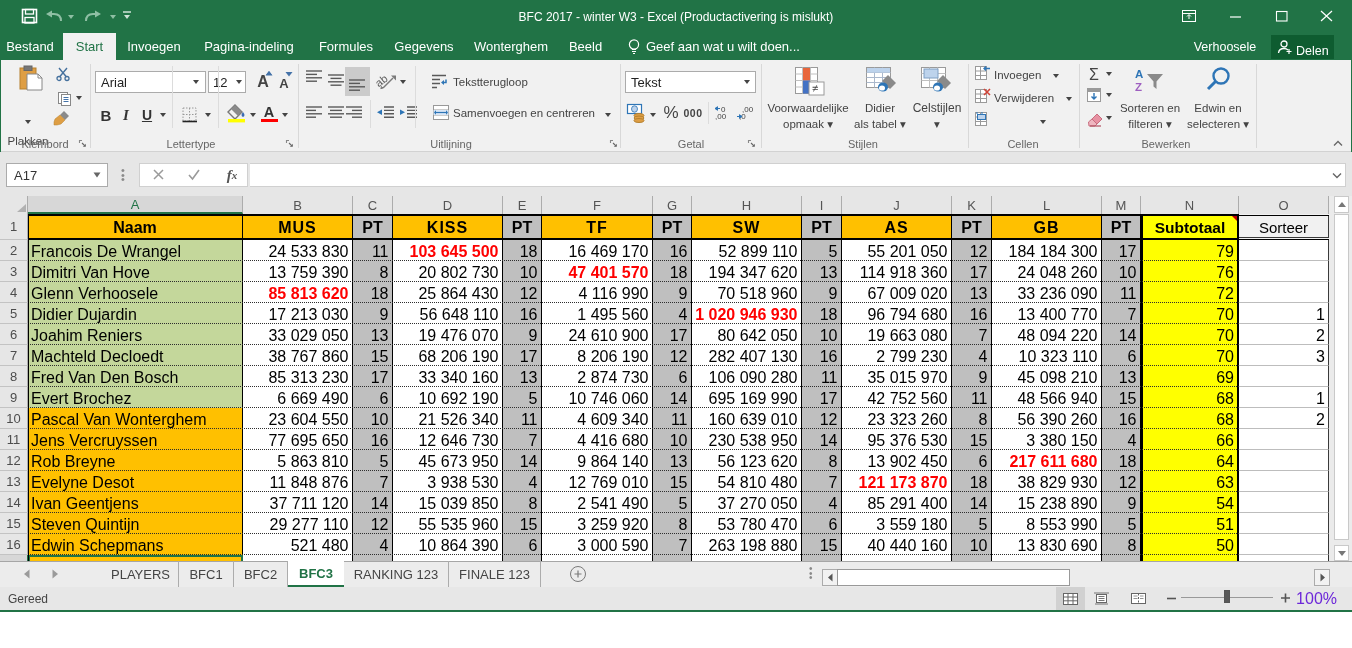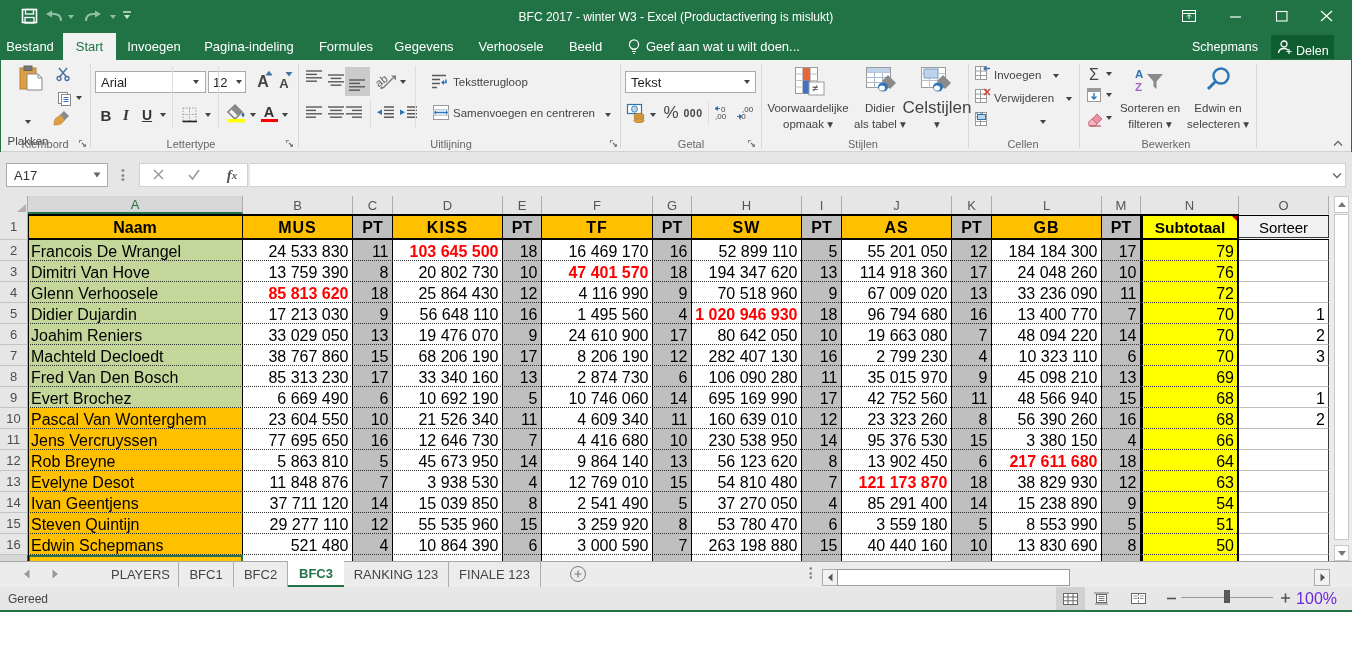--- a/index.html
+++ b/index.html
@@ -46,28 +46,28 @@
 <svg style="left:1321px;top:11px" width="12" height="11">
     <path d="M0,0 L11,10 M11,0 L0,10" stroke="#fff" stroke-width="1.2"></path>
   </svg>
 <div class="" style="left:0px;top:33px;width:1352px;height:27px;background:#217346;"></div>
 <div class="tx" style="left:0px;top:33px;width:60px;height:27px;color:#fff;font-size:13px;justify-content:center;">Bestand</div>
 <div class="ctr" style="left:63px;top:33px;width:53px;height:27px;background:#F1F1F1;color:#217346;font-size:13px;">Start</div>
 <div class="ctr" style="left:123px;top:33px;width:62px;height:27px;color:#fff;font-size:13px;">Invoegen</div>
 <div class="ctr" style="left:201px;top:33px;width:96px;height:27px;color:#fff;font-size:13px;">Pagina-indeling</div>
 <div class="ctr" style="left:316px;top:33px;width:60px;height:27px;color:#fff;font-size:13px;">Formules</div>
 <div class="ctr" style="left:393px;top:33px;width:62px;height:27px;color:#fff;font-size:13px;">Gegevens</div>
-<div class="ctr" style="left:475px;top:33px;width:72px;height:27px;color:#fff;font-size:13px;">Verhoosele</div>
+<div class="ctr" style="left:475px;top:33px;width:72px;height:27px;color:#fff;font-size:13px;">Wonterghem</div>
 <div class="ctr" style="left:565px;top:33px;width:41px;height:27px;color:#fff;font-size:13px;">Beeld</div>
 <svg style="left:628px;top:39px" width="12" height="16">
 <circle cx="6" cy="5.5" r="4.6" fill="none" stroke="#fff" stroke-width="1.2"></circle>
 <path d="M4,10.5 h4 M4,12.5 h4 M5,14.5 h2" stroke="#fff" stroke-width="1.1"></path>
 </svg>
 <div class="tx" style="left:646px;top:33px;width:200px;height:27px;color:#fff;font-size:13px;">Geef aan wat u wilt doen...</div>
-<div class="ctr" style="left:1185px;top:33px;width:80px;height:27px;color:#fff;font-size:12.5px;">Schepmans</div>
+<div class="ctr" style="left:1185px;top:33px;width:80px;height:27px;color:#fff;font-size:12.5px;">Verhoosele</div>
 <div class="" style="left:1271px;top:35px;width:63px;height:24px;background:#0E5C30;"></div>
 <svg style="left:1277px;top:40px" width="16" height="15">
 <circle cx="7" cy="4" r="3" fill="none" stroke="#fff" stroke-width="1.3"></circle>
 <path d="M1.5,13 Q2,8.5 7,8.5 Q9.5,8.5 11,10" fill="none" stroke="#fff" stroke-width="1.3"></path>
 <path d="M12,9 v5 M9.5,11.5 h5" stroke="#fff" stroke-width="1.2"></path>
 </svg>
 <div class="tx" style="left:1296px;top:35px;width:38px;height:32px;color:#fff;font-size:12.5px;">Delen</div>
 <div class="" style="left:0px;top:60px;width:1352px;height:92px;background:#F1F1F1;border-bottom:1px solid #D2D2D2;"></div>
 <div class="" style="left:0px;top:60px;width:1px;height:551px;background:#217346;"></div>
 <div class="" style="left:1351px;top:60px;width:1px;height:551px;background:#217346;"></div>
@@ -303,21 +303,21 @@
 <div class="tx" style="left:851px;top:101px;width:58px;height:14px;justify-content:center;font-size:11.5px;color:#444;">Didier</div>
 <div class="tx" style="left:851px;top:117px;width:58px;height:14px;justify-content:center;font-size:11.5px;color:#444;">als tabel&nbsp;▾</div>
 <svg style="left:921px;top:67px" width="34" height="30">
 <rect x="0.5" y="0.5" width="24" height="20" fill="#fff" stroke="#9a9a9a"></rect>
 <path d="M0.5,6.5 h24 M0.5,13.5 h24 M8.5,0.5 v20 M16.5,0.5 v20" stroke="#c0c0c0"></path>
 <rect x="3" y="2" width="14" height="9" fill="#BDD3EC" stroke="#7f9fc4"></rect>
 <polygon points="22,8 30,16 24,22 16,14" fill="#8A8A8A"></polygon>
 <ellipse cx="17" cy="20" rx="5" ry="4.5" fill="#2E75B6"></ellipse>
 <ellipse cx="16" cy="21" rx="3" ry="2.6" fill="#fff"></ellipse>
 </svg>
-<div class="tx" style="left:908px;top:101px;width:58px;height:14px;justify-content:center;font-size:17px;color:#444;">Celstijlen</div>
+<div class="tx" style="left:908px;top:101px;width:58px;height:14px;justify-content:center;font-size:12px;color:#444;">Celstijlen</div>
 <div class="tx" style="left:908px;top:117px;width:58px;height:14px;justify-content:center;font-size:11.5px;color:#444;">▾</div>
 <div class="glabel" style="left:830px;top:138px;width:66px;height:12px;">Stijlen</div>
 <svg style="left:975px;top:66px" width="16" height="15">
 <rect x="0.5" y="0.5" width="11" height="13" fill="#fff" stroke="#9a9a9a"></rect>
 <path d="M0.5,5 h11 M0.5,9.5 h11 M5.5,0.5 v13" stroke="#9a9a9a"></path>
 <path d="M9,2.5 h6 M11,0.5 l-2,2 2,2" stroke="#2E75B6" stroke-width="1.3" fill="none"></path>
 </svg>
 <div class="rbtxt" style="left:994px;top:69px;width:60px;height:12px;">Invoegen</div>
 <div class="" style="left:1053px;top:74px;width:7px;height:5px;">
     <div class="da" style="position:static"></div>

